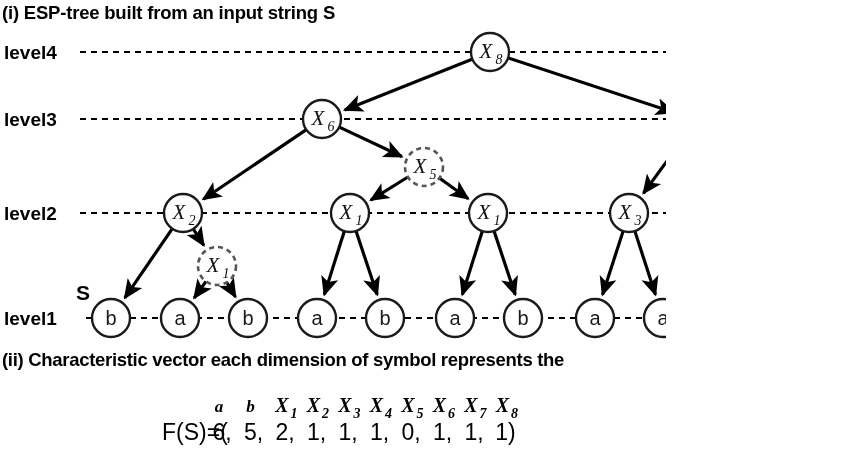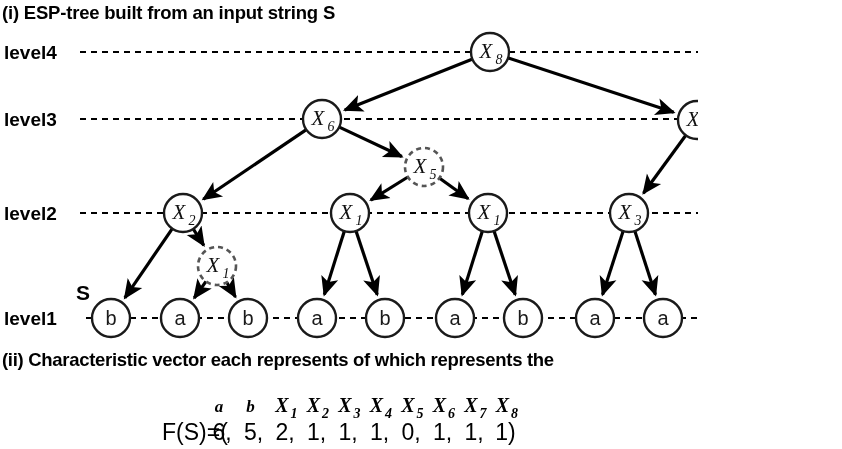--- a/index.html
+++ b/index.html
@@ -7,21 +7,20 @@
     padding: 0;
     background: #ffffff;
   }
   #root {
     position: relative;
     width: 666px;
     height: 449px;
     background: #ffffff;
     font-family: "Liberation Sans", sans-serif;
     overflow: hidden;
-    padding-left: 32px;
   }
   #figure-svg {
     position: absolute;
     left: 0;
     top: 0;
     width: 842px;
     height: 449px;
   }
   .cap {
     position: absolute;
@@ -82,21 +81,21 @@
     fill: #000;
   }
 </style>
 </head>
 <body>
 
 <div id="root">
 
   <div class="cap" id="caption-i">(i) ESP-tree built from an input string S</div>
 
-  <div class="cap" id="caption-ii-1">(ii) Characteristic vector each represents of which represents the</div>
+  <div class="cap" id="caption-ii-1">(ii) Characteristic vector each dimension of symbol represents the</div>
 
 
   <svg id="figure-svg" viewBox="0 0 842 449">
     <defs>
       <marker id="arrowhead" markerWidth="7" markerHeight="7" refX="5.6" refY="3.1" orient="auto" markerUnits="strokeWidth">
         <path d="M0,0.35 L6.2,3.1 L0,5.85 L1.5,3.1 Z" fill="#000"></path>
       </marker>
     </defs>
 
     <g id="level-lines">

